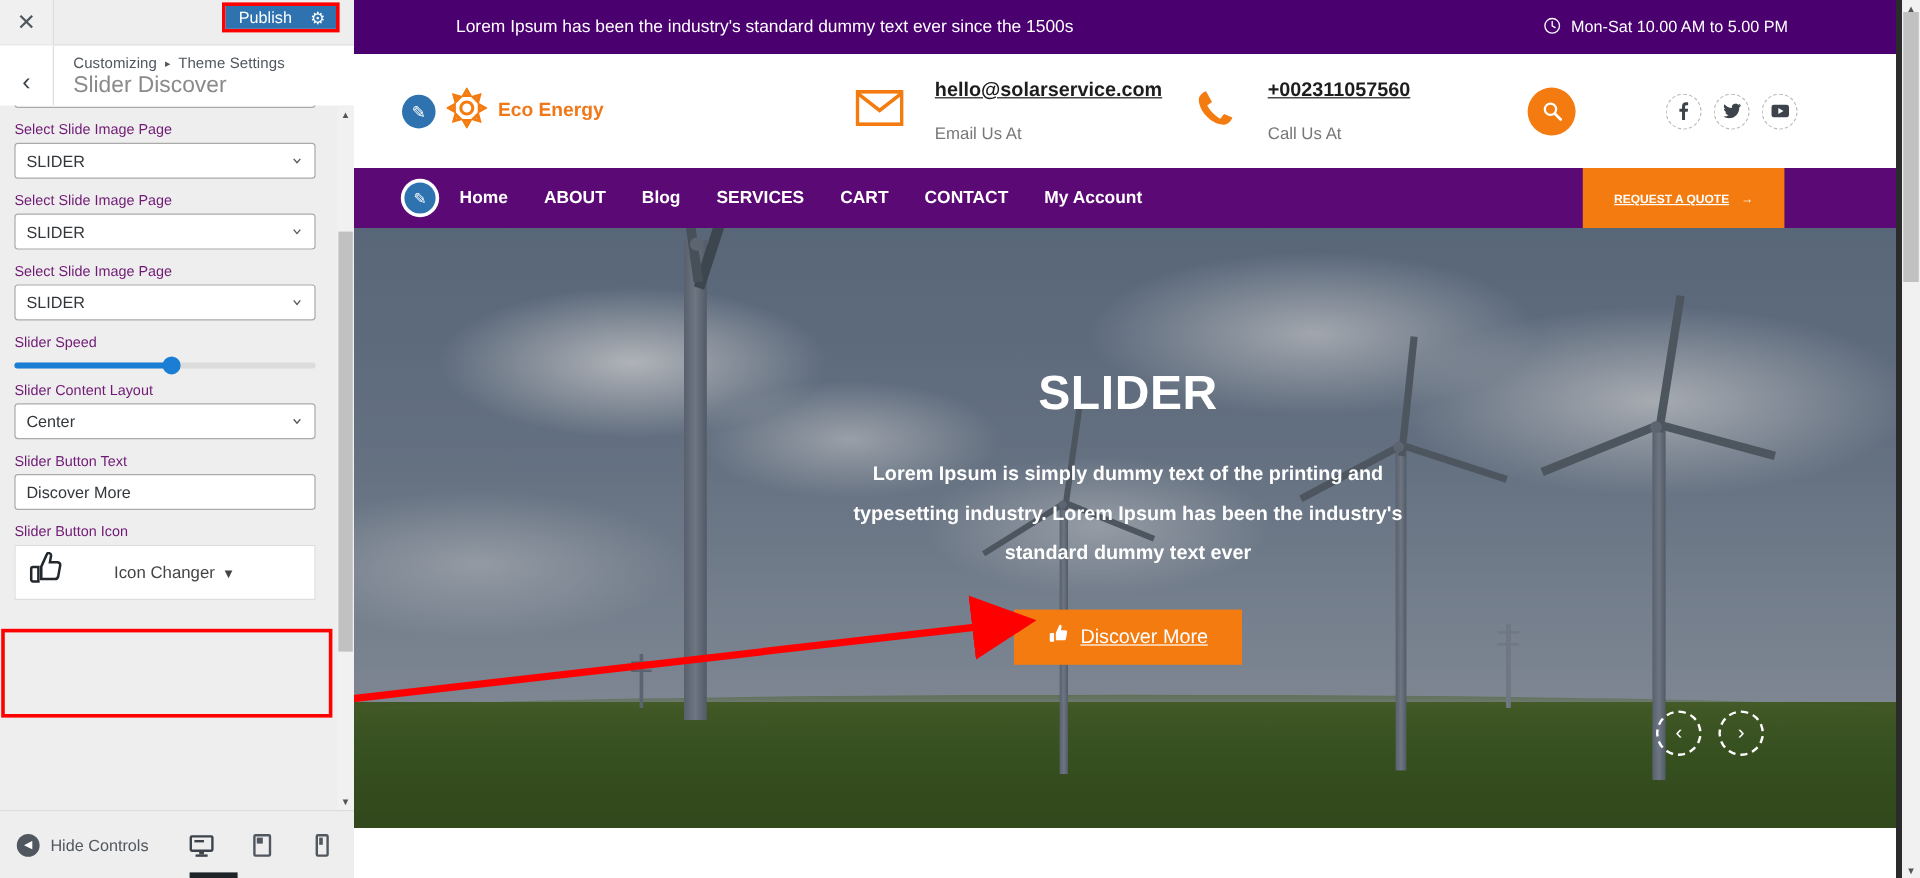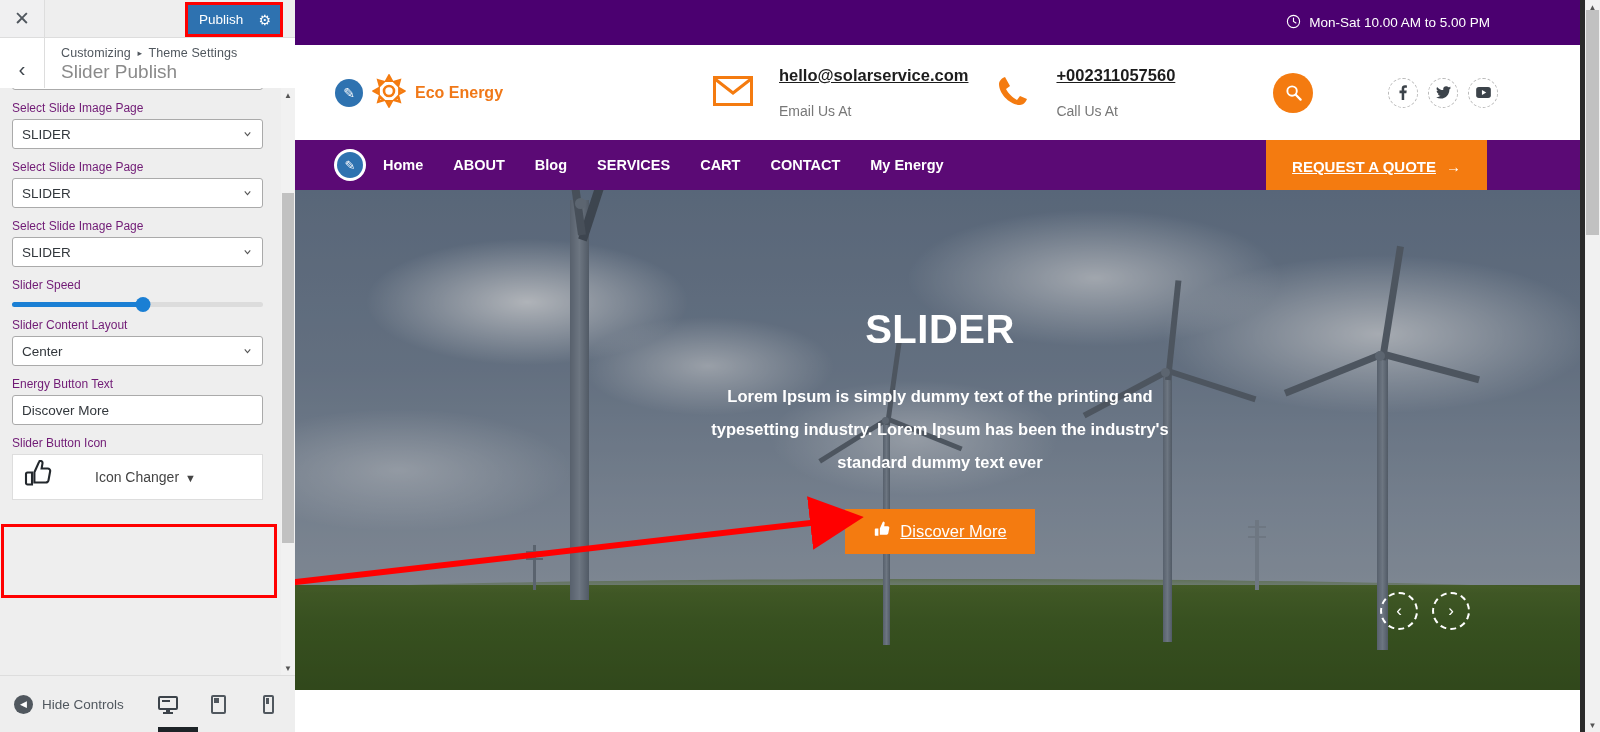--- a/index.html
+++ b/index.html
@@ -24,21 +24,21 @@
     width: 45px; height: 37px; display: flex; align-items: center; justify-content: center;
     border-right: 1px solid #ddd; color: #50575e; font-size: 19px; cursor: pointer;
     background: #f0f0f1;
   }
   .cz-topbar-spacer { flex: 1; }
   .publish-wrap {
     position: absolute; right: 12px; top: 2px;
     border: 3px solid #f00; padding: 0; background: #f00;
   }
   .publish-btn {
-    background: #2e72b0; color: #fff; height: 29px; width: 92px;
+    background: #2e72b0; color: #fff; height: 19px; width: 92px;
     display: flex; align-items: center; justify-content: space-between;
     padding: 0 9px 0 11px; font-size: 13.5px; cursor: pointer;
     border: none;
   }
   .publish-btn .gear { font-size: 14px; }
 
   .cz-header {
     position: absolute; left: 0; top: 38px; width: 295px; height: 62px;
     background: #fff; border-bottom: 1px solid #ddd; display: flex;
   }
@@ -160,21 +160,21 @@
   .nav-pencil {
     width: 26px; height: 26px; border-radius: 50%; background: #2e72b0;
     display: flex; align-items: center; justify-content: center; color: #fff; font-size: 13px;
     box-shadow: 0 0 0 3px #fff; margin-right: 20px;
   }
   .nav-links { display: flex; gap: 30px; align-items: center; }
   .nav-links a { color: #fff; font-size: 14.5px; font-weight: bold; text-decoration: none; cursor: pointer; }
   .quote-btn {
     position: absolute; right: 98px; top: 0; height: 52px; background: #f47b10;
     color: #fff; display: flex; align-items: center; gap: 10px; padding: 0 26px;
-    font-size: 15px; font-weight: bold; cursor: pointer;
+    font-size: 10px; font-weight: bold; cursor: pointer;
   }
   .quote-btn .qt { text-decoration: underline; }
 
   .hero {
     position: relative; height: 500px; overflow: hidden;
     width: 1290px;
   }
   .hero-bg { position: absolute; inset: 0; }
   .sky {
     position: absolute; left: 0; top: 0; width: 100%; height: 80%;
@@ -253,21 +253,21 @@
   </div>
 
   <div class="cz-header">
     <div class="cz-back">‹</div>
     <div class="cz-title-block">
       <div class="cz-breadcrumb">
         <span>Customizing</span>
         <span class="sep">▸</span>
         <span>Theme Settings</span>
       </div>
-      <div class="cz-panel-title">Slider Publish</div>
+      <div class="cz-panel-title">Slider Discover</div>
     </div>
   </div>
 
   <div class="cz-body">
     <div class="cz-scrollarea" id="controls-host" style="margin-top: -28px;">
         <div class="ctrl">
           <div class="ctrl-select">
             <span></span>
           </div>
         </div>
@@ -316,21 +316,21 @@
           <div class="ctrl-select">
             <span>Center</span>
             <span>
               <svg class="chev" viewBox="0 0 20 20">
                 <path d="M5 7 L10 13 L15 7" fill="none" stroke="#555" stroke-width="2"></path>
               </svg>
             </span>
           </div>
         </div>
         <div class="ctrl">
-          <span class="ctrl-label">Energy Button Text</span>
+          <span class="ctrl-label">Slider Button Text</span>
           <div class="ctrl-input">
             <span>Discover More</span>
           </div>
         </div>
         <div class="ctrl">
           <span class="ctrl-label">Slider Button Icon</span>
           <div class="icon-picker">
             <span class="glyph"><svg width="30" height="28" viewBox="0 0 20 18">
                 <path d="M3 8h3v8H3a1 1 0 0 1-1-1V9a1 1 0 0 1 1-1zm4.6-.2L10.7.9c.2-.5.8-.8 1.3-.6.7.2 1.1.9 1 1.6l-.6 3.4h4.1c1 0 1.8.9 1.6 1.9l-1.1 6c-.2.9-.9 1.5-1.8 1.5H7.6z" fill="none" stroke="#23282d" stroke-width="1.4"></path>
               </svg></span>
@@ -375,20 +375,21 @@
             <rect x="6" y="5" width="3" height="6" fill="#50575e"></rect>
           </svg>
       </div>
     </div>
   </div>
 </div>
 
 <div id="preview">
 
   <div class="topbar">
+    <div class="topbar-left">Lorem Ipsum has been the industry's standard dummy text ever since the 1500s</div>
     <div class="topbar-right">
       <span>
         <svg width="15" height="15" viewBox="0 0 16 16">
             <circle cx="8" cy="8" r="6.5" fill="none" stroke="#fff" stroke-width="1.2"></circle>
             <path d="M8 4.2V8l2.6 1.6" stroke="#fff" stroke-width="1.2" fill="none" stroke-linecap="round"></path>
           </svg>
       </span>
       <span>Mon-Sat 10.00 AM to 5.00 PM</span>
     </div>
   </div>
@@ -462,21 +463,21 @@
 
   <div class="navbar">
     <span class="nav-pencil">✎</span>
     <div class="nav-links" id="nav-host">
         <a>Home</a>
         <a>ABOUT</a>
         <a>Blog</a>
         <a>SERVICES</a>
         <a>CART</a>
         <a>CONTACT</a>
-        <a>My Energy</a>
+        <a>My Account</a>
       </div>
     <div class="quote-btn">
       <span class="qt">REQUEST A QUOTE</span>
       <span>→</span>
     </div>
   </div>
 
   <div class="hero">
     <div class="hero-bg">
       <div class="sky"></div>

